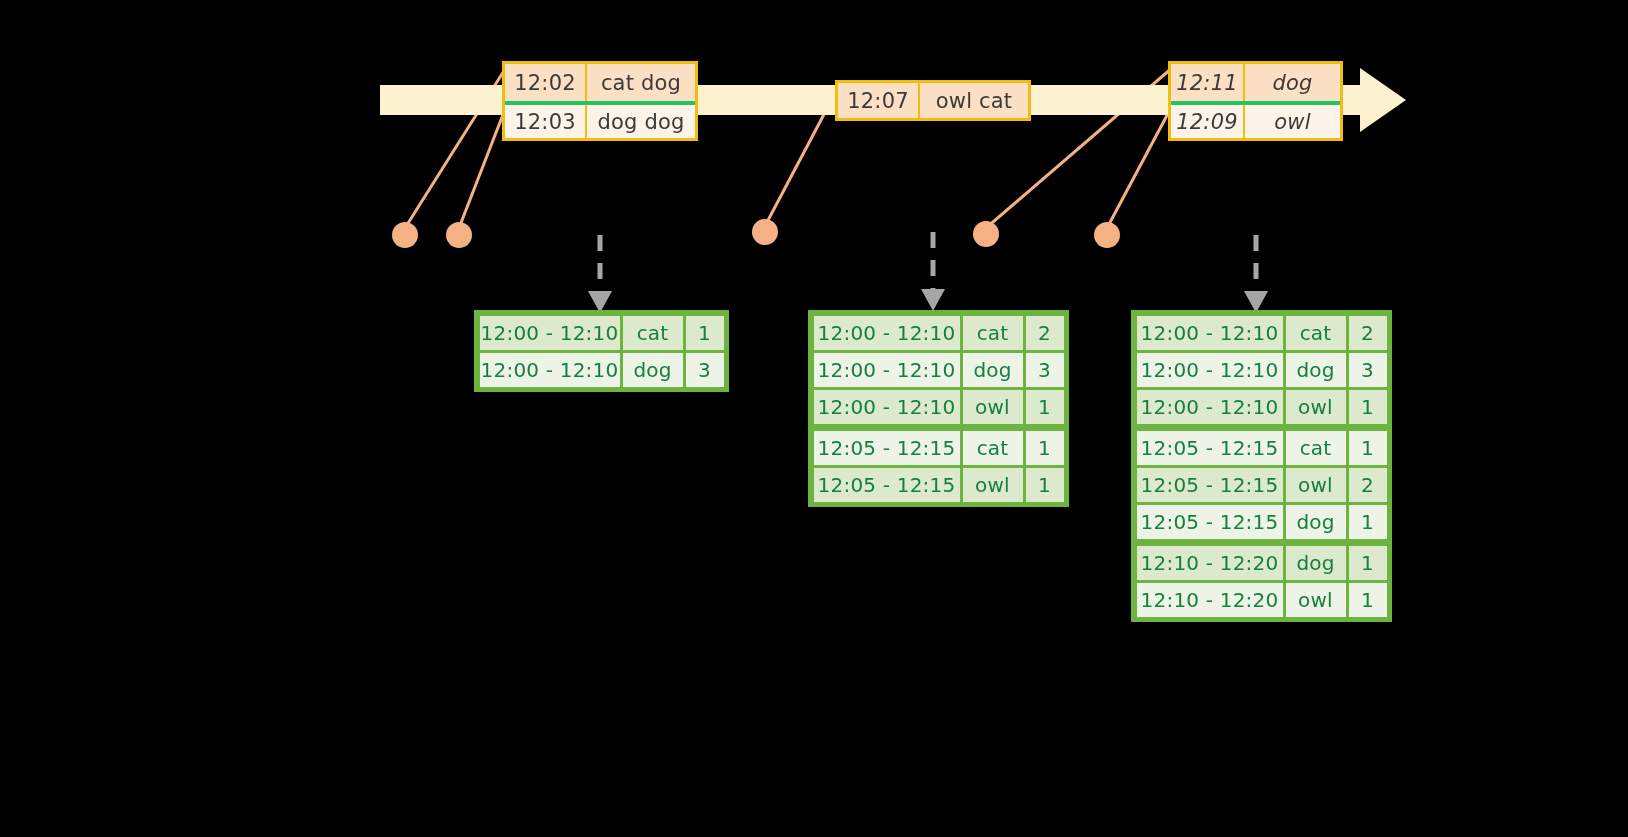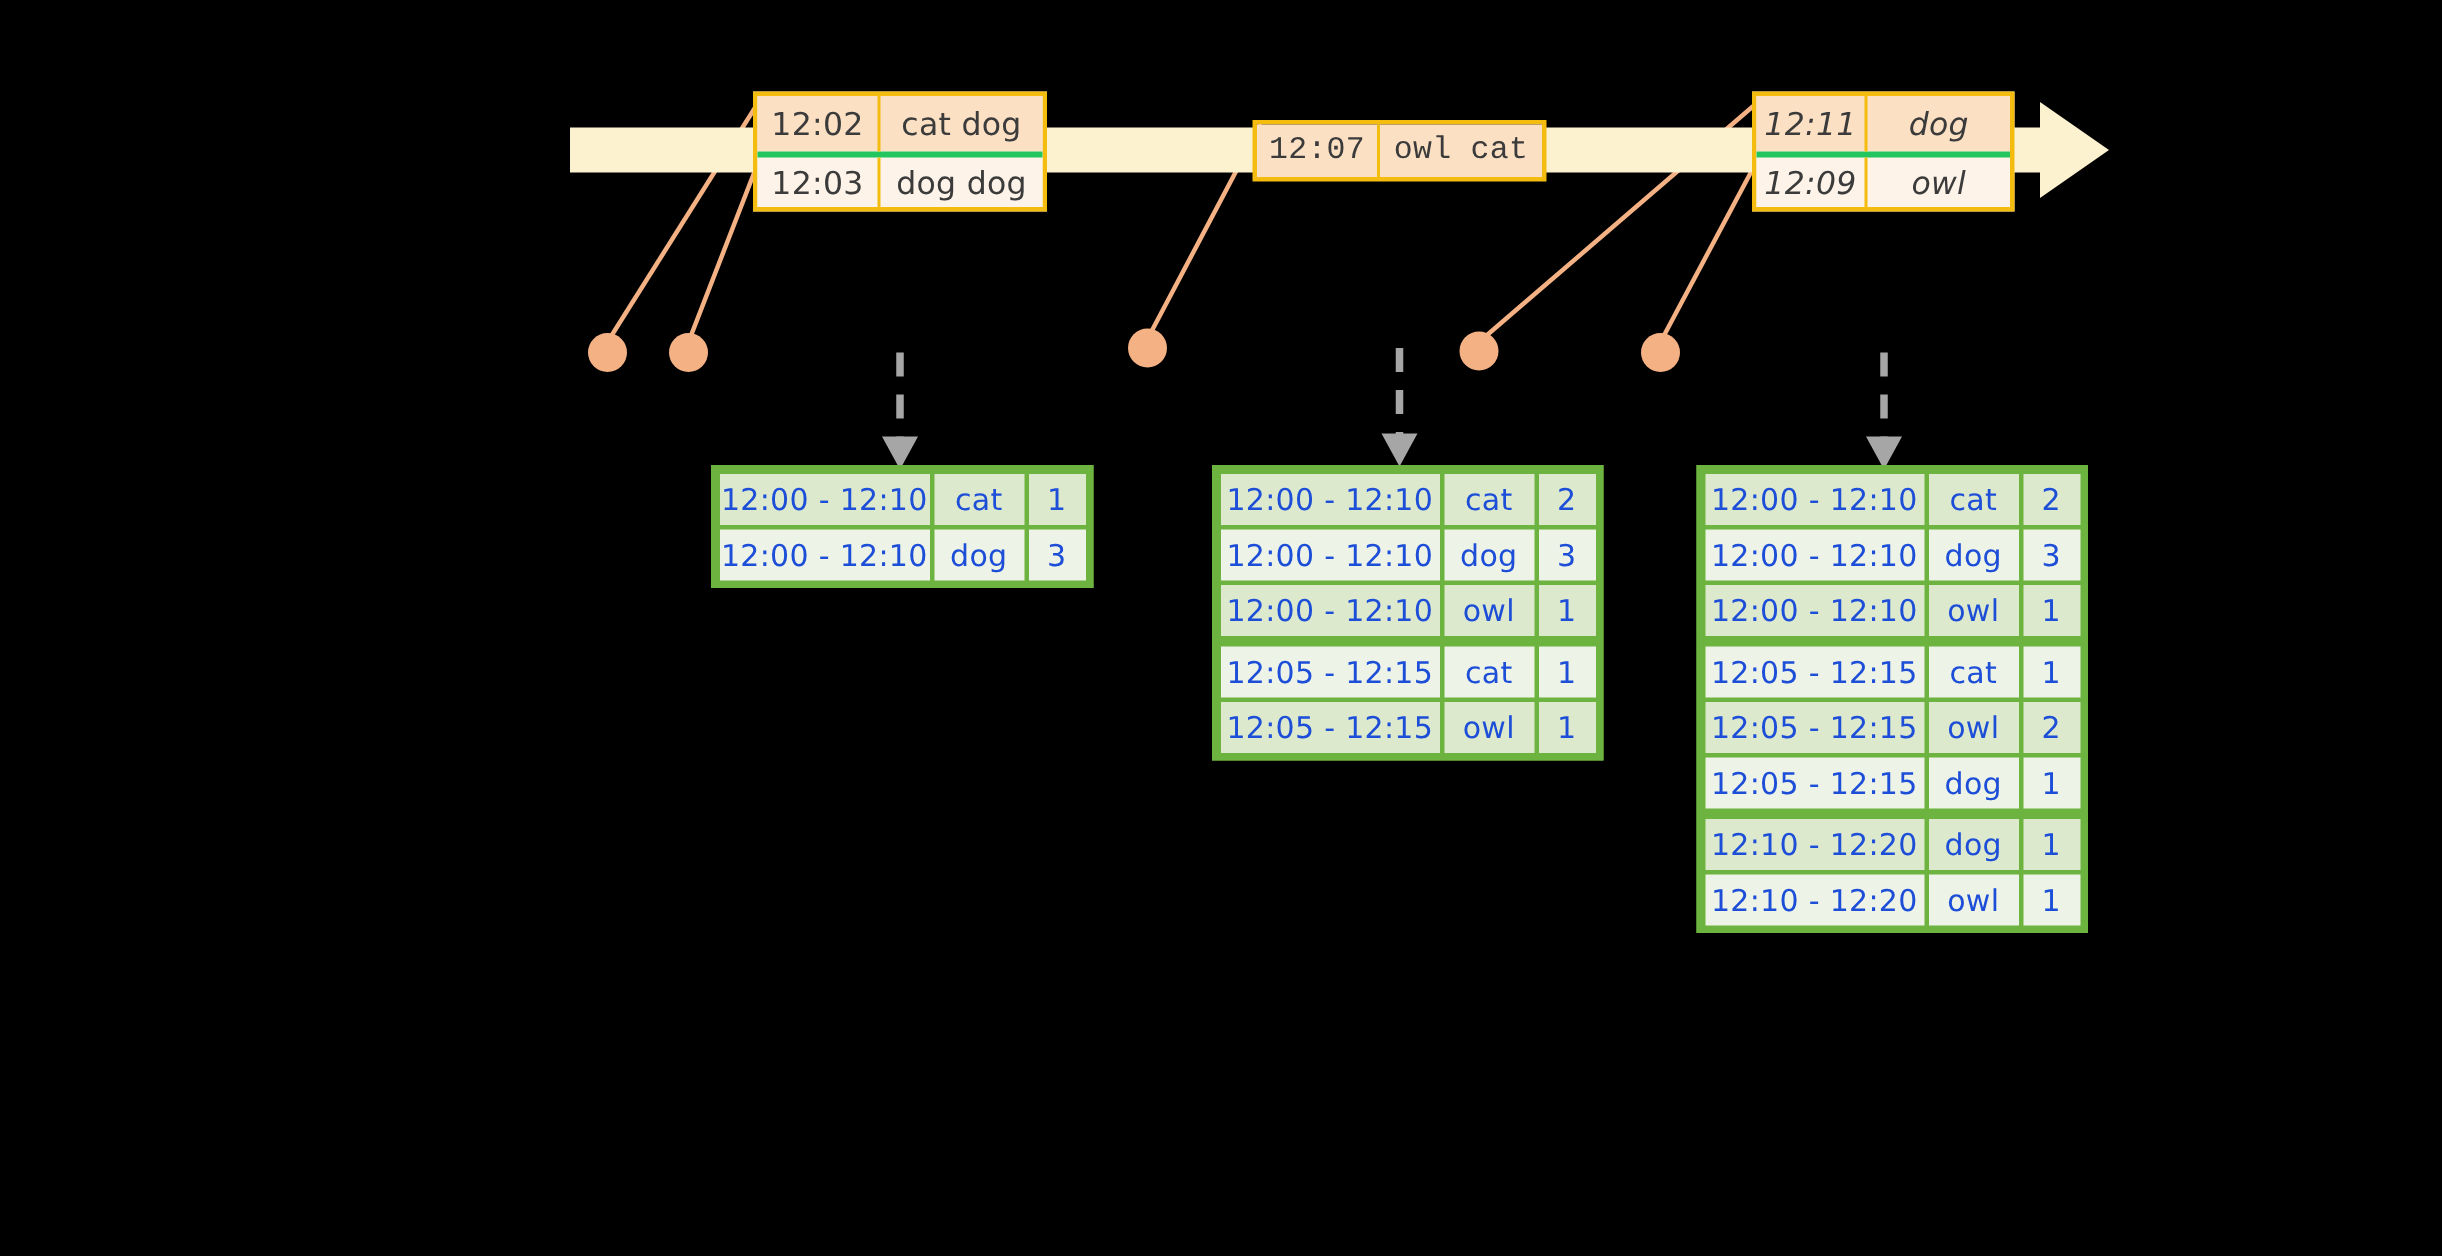--- a/index.html
+++ b/index.html
@@ -83,21 +83,21 @@
     color: #3b3b3b;
     letter-spacing: 0.2px;
   }
 
   
   #evt-group-1 { left: 502px; top: 61px; width: 196px; height: 80px; }
   #evt-group-1 .evt-row { height: 37px; }
   #evt-group-1 .evt-time { width: 82px; }
   #evt-group-1 .evt-text { width: 108px; }
 
-  #evt-group-2 { left: 835px; top: 80px; width: 196px; height: 41px; font-family: Liberation Mono, monospace; }
+  #evt-group-2 { left: 835px; top: 80px; width: 196px; height: 41px; }
   #evt-group-2 .evt-row { height: 35px; }
   #evt-group-2 .evt-time { width: 82px; }
   #evt-group-2 .evt-text { width: 108px; }
 
   #evt-group-3 { left: 1168px; top: 61px; width: 175px; height: 80px; }
   #evt-group-3 .evt-row { height: 37px; font-style: italic; }
   #evt-group-3 .evt-time { width: 74px; }
   #evt-group-3 .evt-text { width: 95px; }
 
   
@@ -125,21 +125,21 @@
   }
   .res-row.grp-break { border-top: 4px solid #6db33f; height: 41px; }
   .res-row.shade-a .cell { background: #dde9cd; }
   .res-row.shade-b .cell { background: #edf3e7; }
   .cell {
     box-sizing: border-box;
     display: flex;
     align-items: center;
     justify-content: center;
     font-size: 20px;
-    color: #1d4ed8;
+    color: #15803d;
     margin: 1.5px;
     letter-spacing: 0.2px;
   }
   .cell.c-window { flex: 0 0 auto; }
   .cell.c-key    { flex: 0 0 auto; }
   .cell.c-count  { flex: 0 0 auto; }
 
   #res-table-1 { left: 474px; top: 310px; }
   #res-table-1 .c-window { width: 140px; }
   #res-table-1 .c-key    { width: 60px; }

